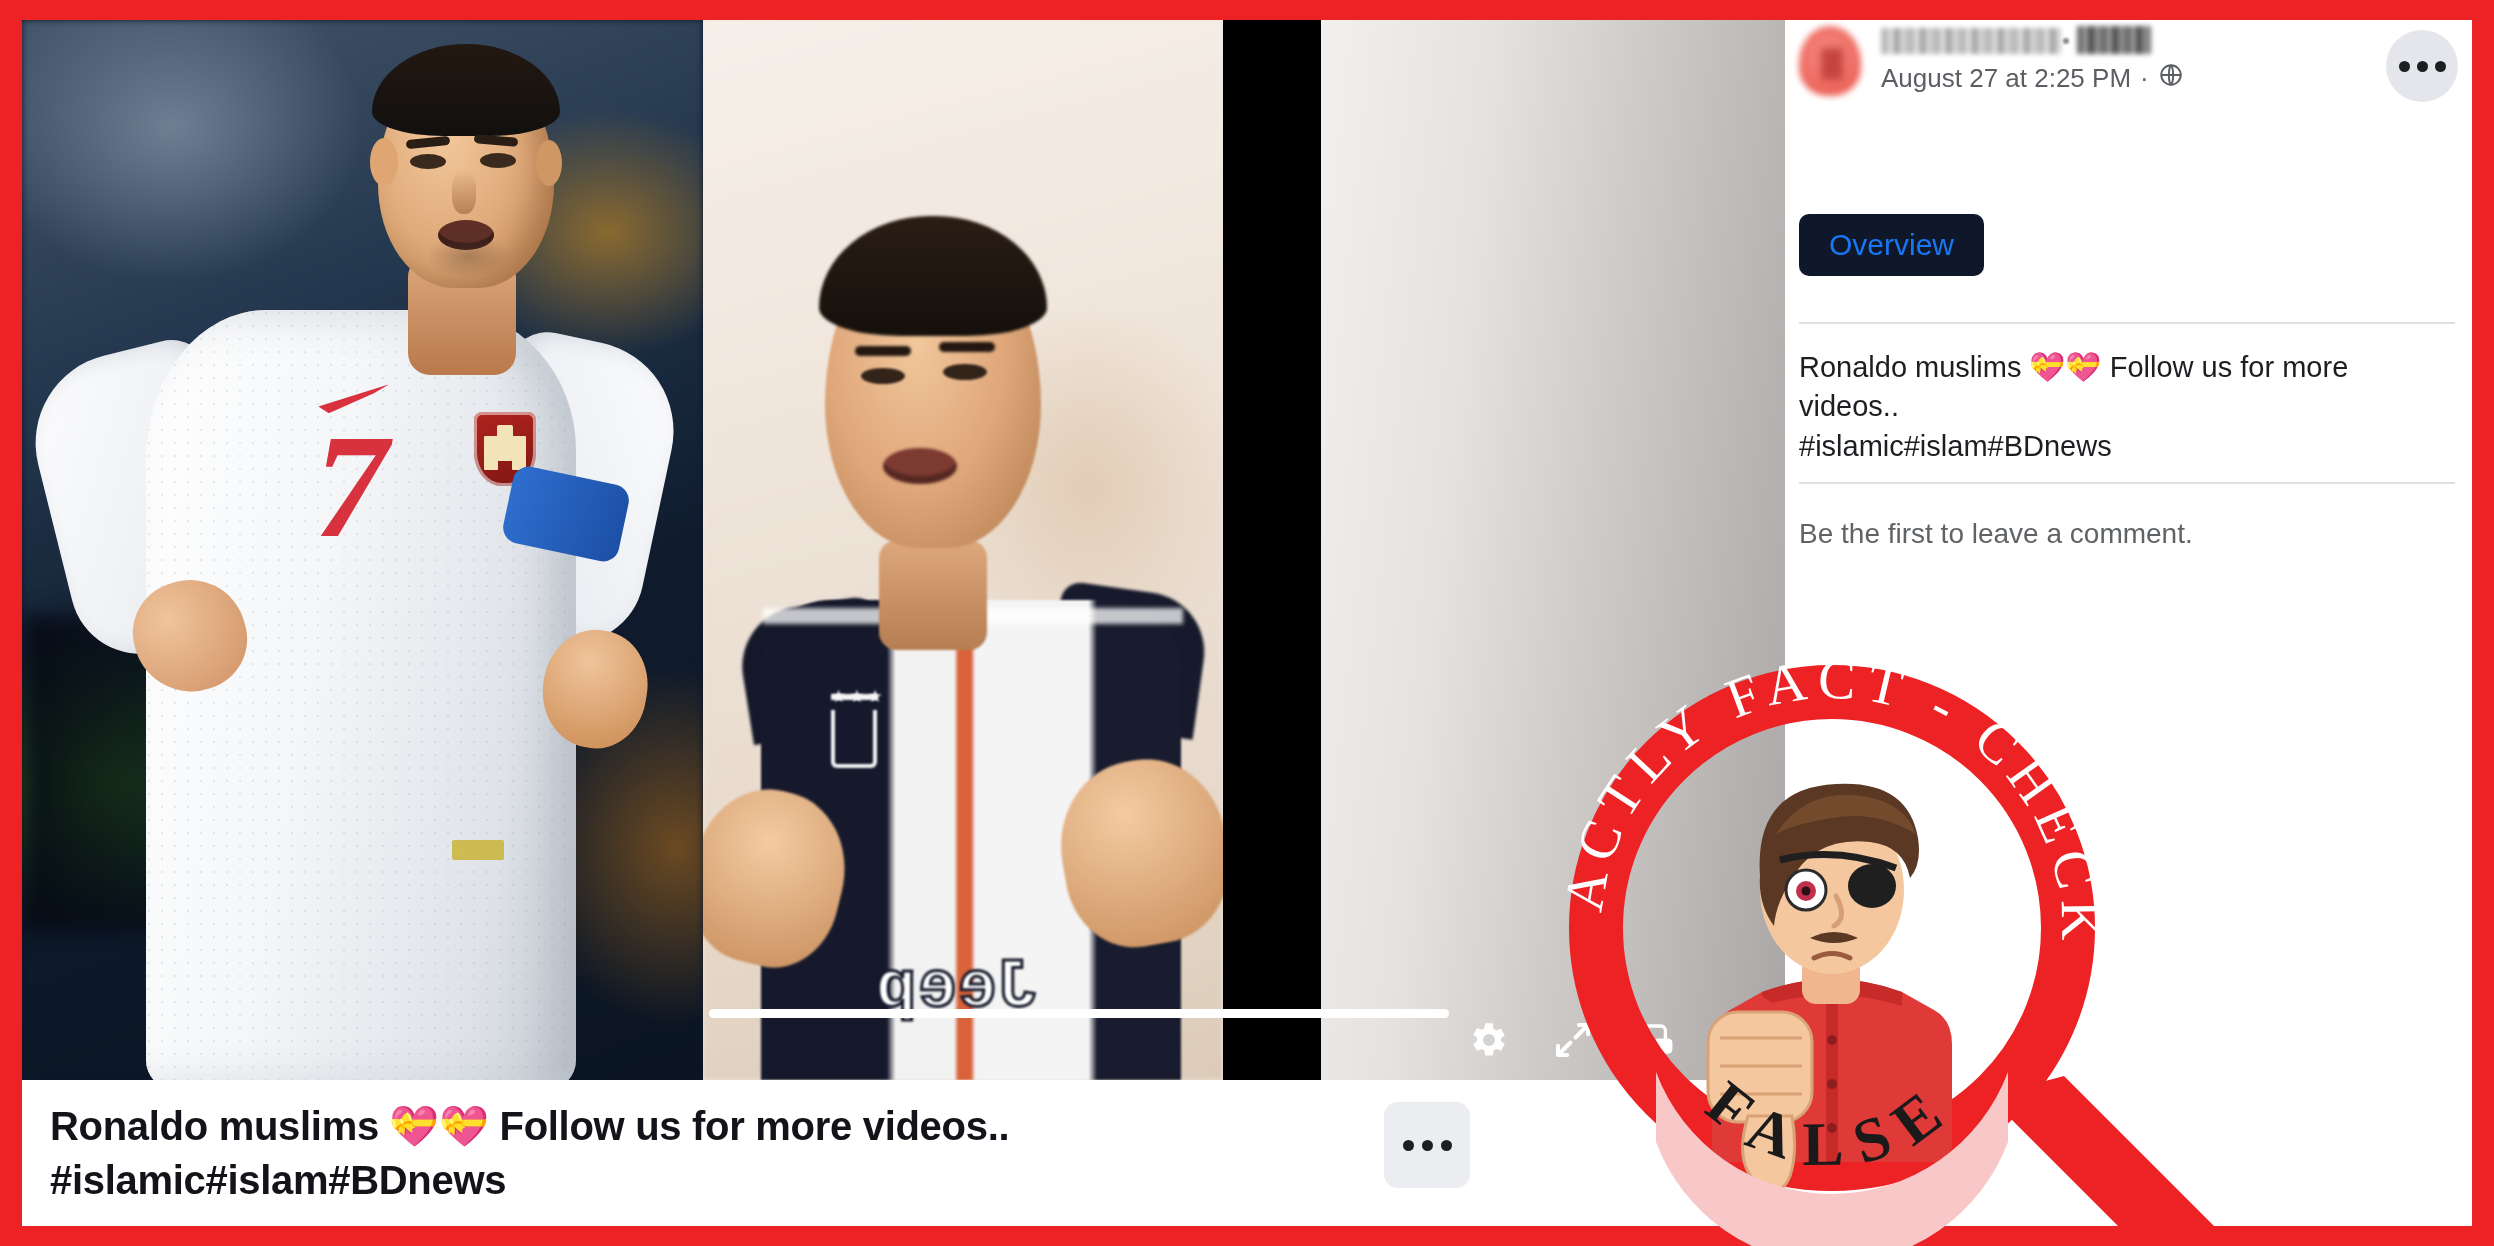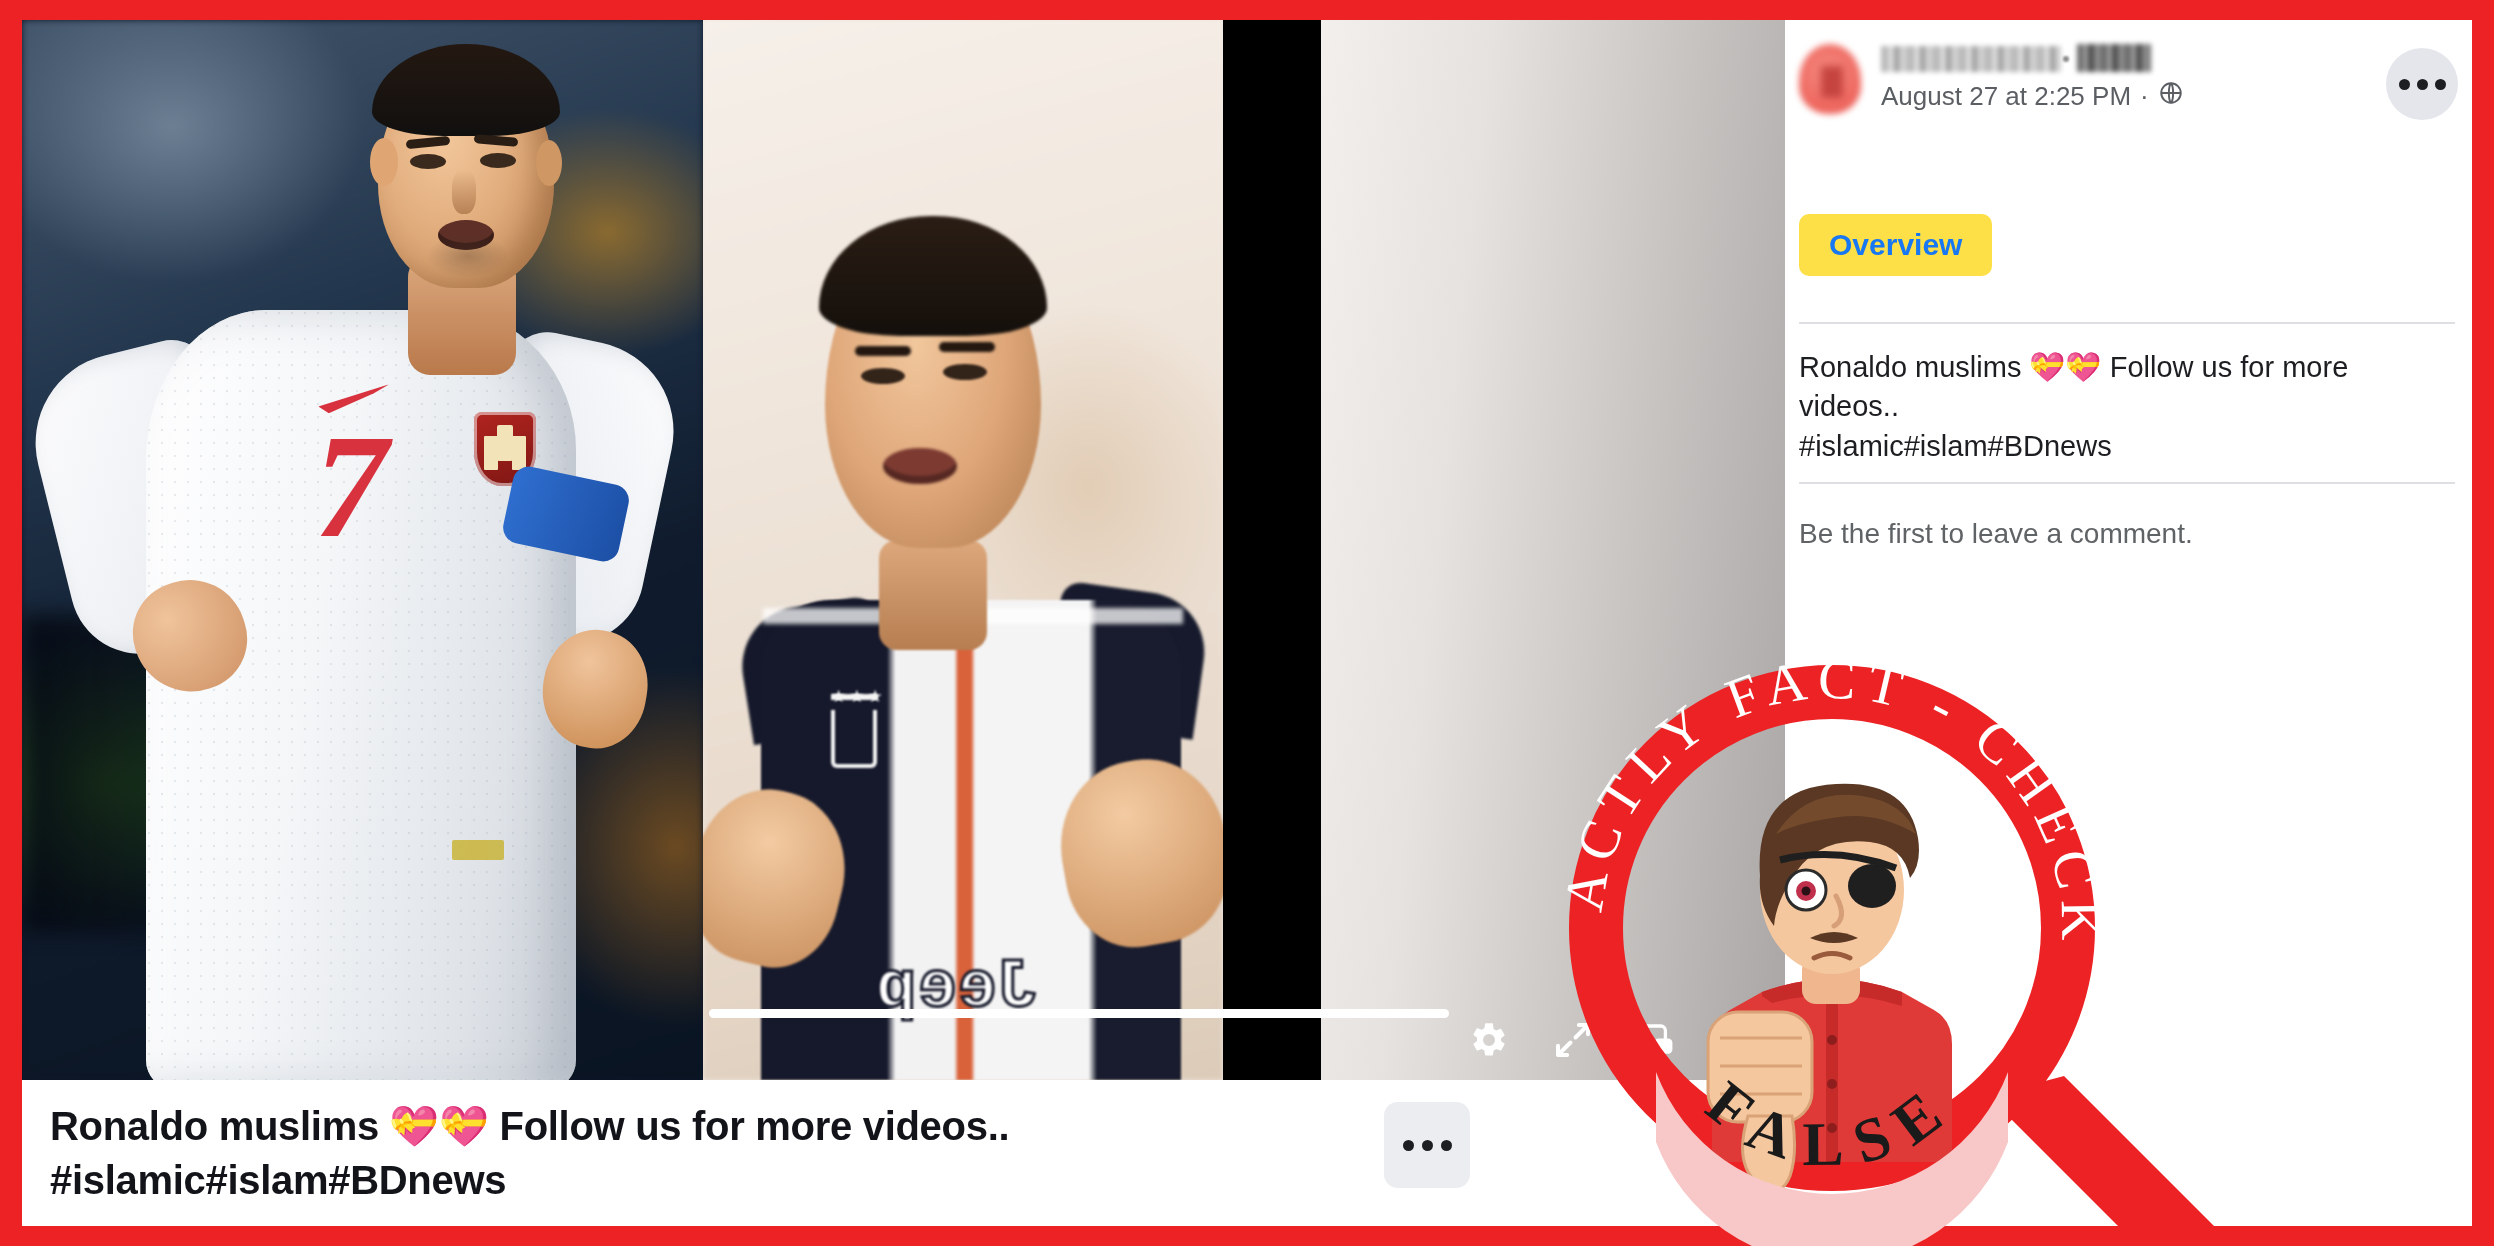--- a/index.html
+++ b/index.html
@@ -295,21 +295,21 @@
   }
   .vctl { width: 44px; height: 44px; display:flex; align-items:center; justify-content:center; }
   .vctl svg { display:block; }
 
   
   #panel {
     position: absolute; left: 1763px; top: 0;
     width: 687px; height: 1206px;
     background: #ffffff;
   }
-  .p-head { position: absolute; left: 0; top: 18px; width: 100%; height: 92px; }
+  .p-head { position: absolute; left: 0; top: 0; width: 100%; height: 92px; }
   .p-avatar {
     position: absolute; left: 14px; top: 6px;
     width: 62px; height: 70px;
     background: radial-gradient(circle at 46% 40%, #f48a80 0%, #ef6b62 60%, #e9564f 100%);
     border-radius: 34px 34px 32px 32px / 40px 40px 30px 30px;
     filter: blur(3px);
   }
   .p-avatar::after {
     content:""; position:absolute; left:22px; top:22px;
     width:22px; height:32px; background:#c6443f; border-radius:3px;
@@ -354,21 +354,21 @@
     gap: 7px; cursor: pointer;
   }
   .p-dots-circle i { width:11px;height:11px;border-radius:50%;background:#1c1e21;display:block; }
 
   .p-tabs { position: absolute; left: 14px; top: 194px; display: flex; gap: 22px; }
   .p-tab {
     height: 62px; padding: 0 30px; border-radius: 10px;
     display:flex; align-items:center; justify-content:center;
     font-size: 30px; cursor: pointer; border: none;
   }
-  .p-tab.active { background: #fde047; color: #1877F2; font-weight: 700; }
+  .p-tab.active { background: #0f172a; color: #1877F2; font-weight: 400; }
   .p-tab.idle   { background: #E4E6EB; color: #1c1e21; font-weight: 500; }
 
   .p-rule { position: absolute; left: 14px; width: 656px; height: 2px; background: #DDDFE2; }
   .p-rule.r1 { top: 302px; }
   .p-rule.r2 { top: 462px; }
 
   .p-text {
     position: absolute; left: 14px; top: 328px; width: 620px;
     font-size: 29px; line-height: 1.36; color: #1c1e21;
   }

